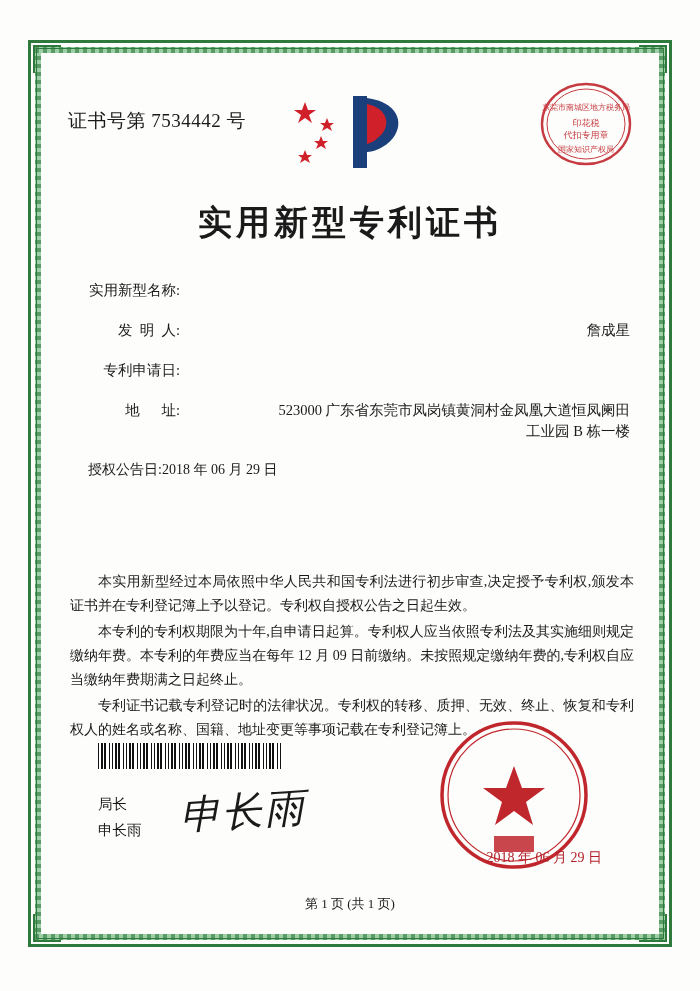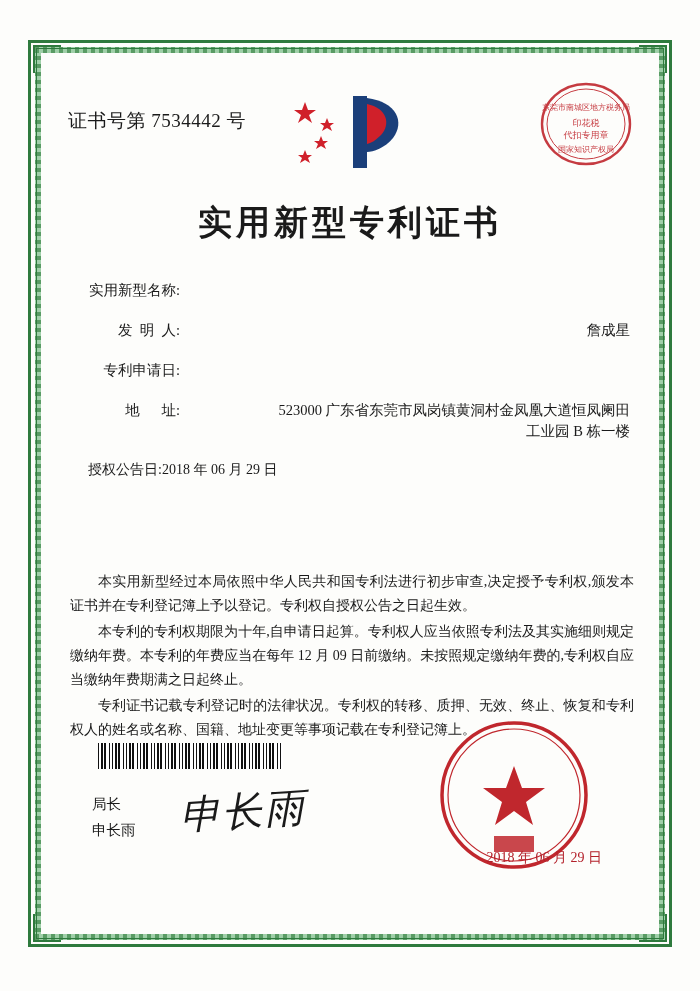--- a/index.html
+++ b/index.html
@@ -173,21 +173,21 @@
     width: 185px;
     height: 26px;
     background:
       repeating-linear-gradient(90deg,
         #111 0 1px, #fff 1px 3px, #111 3px 5px, #fff 5px 6px,
         #111 6px 8px, #fff 8px 11px, #111 11px 12px, #fff 12px 14px);
   }
 
   .signature-block {
     position: absolute;
-    left: 32px;
+    left: 38px;
     bottom: 78px;
     font-size: 14.5px;
     line-height: 1.75;
   }
   .handwriting {
     position: absolute;
     left: 120px;
     bottom: 82px;
     font-size: 40px;
     font-family: "DejaVu Serif", serif;
@@ -326,15 +326,16 @@
         </g>
         <path id="sealArc" d="M 77 17 m -56 0 a 56 56 0 1 1 112 0" fill="none"></path>
         <text font-size="15" fill="#c0272d" font-family="'DejaVu Sans', sans-serif">
           <textPath href="#sealArc" startOffset="50%" text-anchor="middle">国家知识产权局</textPath>
         </text>
         <rect x="57" y="118" width="40" height="16" fill="#c0272d" opacity="0.85"></rect>
       </svg>
     </div>
     <div class="seal-date">2018 年 06 月 29 日</div>
 
+    <div class="footer">第 1 页 (共 1 页)</div>
 
   </div>
 </div>
 
 </body></html>

